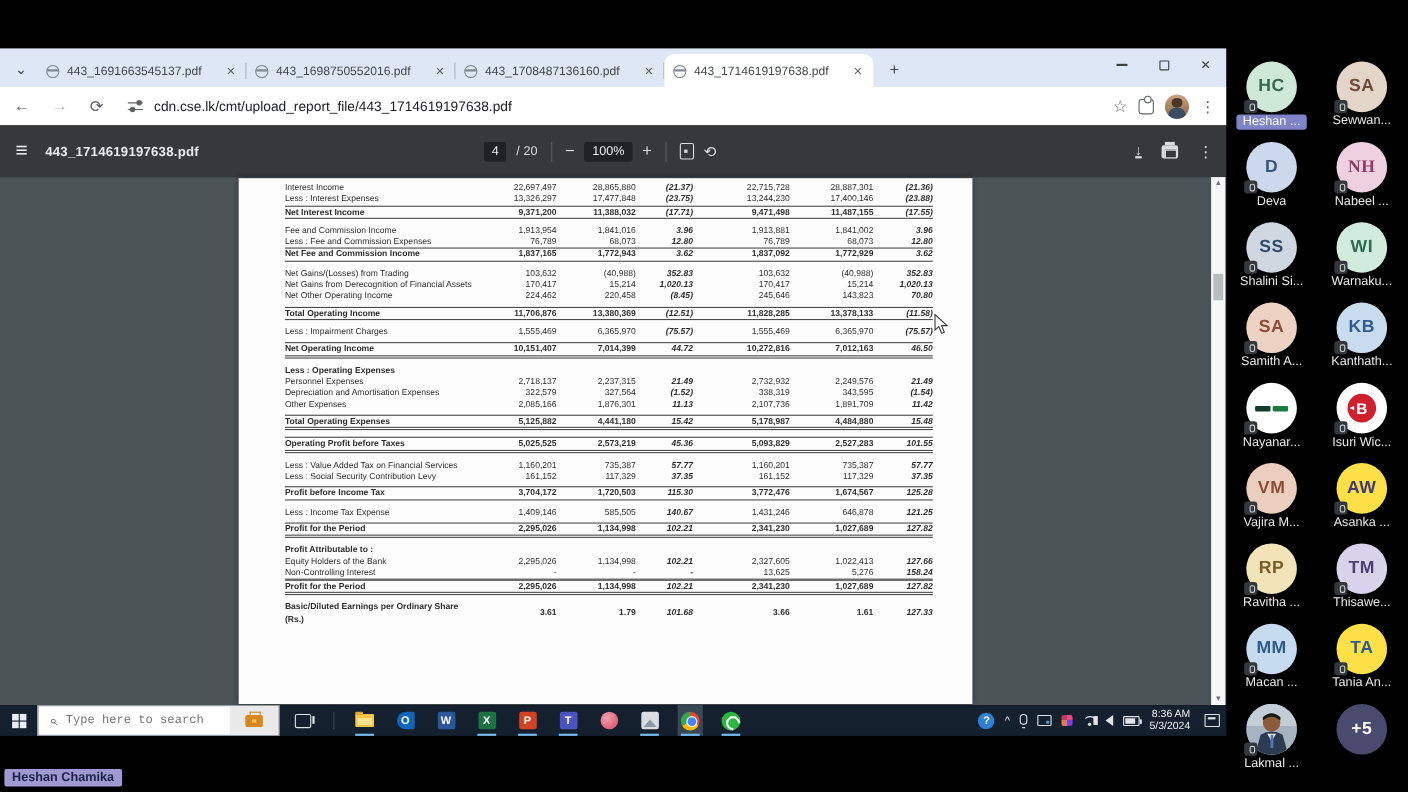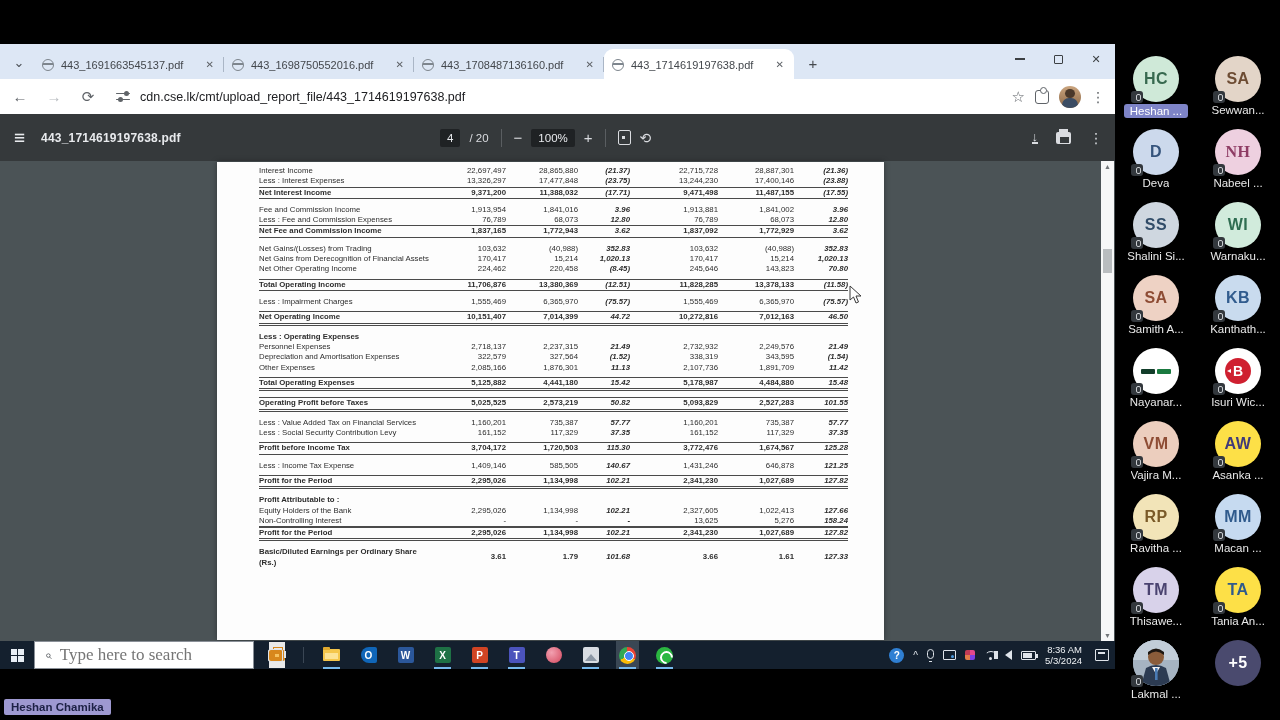--- a/index.html
+++ b/index.html
@@ -86,21 +86,21 @@
   
   .cursor { position:absolute; left:849px; top:285px; width:14px; height:20px; z-index:40; }
 
   
   .taskbar { position:absolute; left:0; top:641px; width:1115px; height:28px; background:#14202e; display:flex; align-items:center; }
   .startbtn { width:34px; height:28px; display:flex; align-items:center; justify-content:center; }
   .winlogo { width:13px; height:13px; display:grid; grid-template-columns:6px 6px; grid-template-rows:6px 6px; gap:1px; }
   .winlogo i { background:#e8eef5; }
   .searchbox { width:220px; height:28px; background:#fff; display:flex; align-items:center; border:1px solid #8a9098; }
   .searchbox .mag { font-size:12px; color:#3a3f44; margin:0 8px 0 10px; transform:scaleX(-1); }
-  .searchbox input { border:0; outline:0; flex:1; font-size:17px; color:#444; background:transparent; font-family:Liberation Serif, serif; }
+  .searchbox input { border:0; outline:0; flex:1; font-size:11px; color:#444; background:transparent; font-family:Liberation Mono, monospace; }
   .brief-wrap { width:44px; height:26px; background:#e9e9e9; display:flex; align-items:center; justify-content:center; }
   .briefcase { width:16px; height:11px; background:#d8871c; border-radius:2px; position:relative; }
   .briefcase:before { content:""; position:absolute; top:-3px; left:4px; width:8px; height:3px; border:1.5px solid #d8871c; border-bottom:0; }
   .briefcase:after { content:""; position:absolute; top:4px; left:6px; width:4px; height:3px; background:#f6c15e; }
   .taskview { width:15px; height:13px; border:1.5px solid #dfe4ea; border-radius:2px; margin:0 12px 0 14px; position:relative; }
   .taskview:after { content:""; position:absolute; right:-4px; top:1px; width:2px; height:7px; background:#dfe4ea; }
   .tb-sep { width:1px; height:16px; background:#3a4654; margin:0 8px; }
   .tbicons { display:flex; align-items:center; gap:14px; margin-left:8px; }
   .tbi { width:23px; height:28px; display:flex; align-items:center; justify-content:center; position:relative; }
   .tbi.running:after { content:""; position:absolute; bottom:0; left:3px; right:3px; height:2px; background:#76b9ed; }
@@ -468,21 +468,21 @@
               <span></span>
               <span></span>
               <span></span>
               <span></span>
               <span></span>
             </div>
             <div class="trow tdd">
               <span>Operating Profit before Taxes</span>
               <span>5,025,525</span>
               <span>2,573,219</span>
-              <span>50.82</span>
+              <span>45.36</span>
               <span>5,093,829</span>
               <span>2,527,283</span>
               <span>101.55</span>
             </div>
             <div class="trow sp">
               <span></span>
               <span></span>
               <span></span>
               <span></span>
               <span></span>
@@ -814,34 +814,34 @@
         </div>
         <div class="tile">
           <div class="avatar" style="background: rgb(242, 228, 184);">
             <span class="init" style="color: rgb(122, 90, 40);">RP</span>
 
             <span class="mic-badge"></span>
           </div>
           <div class="plabel">Ravitha ...</div>
         </div>
         <div class="tile">
+          <div class="avatar" style="background: rgb(216, 210, 234);">
+            <span class="init" style="color: rgb(74, 67, 112);">TM</span>
+
+            <span class="mic-badge"></span>
+          </div>
+          <div class="plabel">Thisawe...</div>
+        </div>
+        <div class="tile">
           <div class="avatar" style="background: rgb(198, 218, 240);">
             <span class="init" style="color: rgb(47, 90, 140);">MM</span>
 
             <span class="mic-badge"></span>
           </div>
           <div class="plabel">Macan ...</div>
-        </div>
-        <div class="tile">
-          <div class="avatar" style="background: rgb(216, 210, 234);">
-            <span class="init" style="color: rgb(74, 67, 112);">TM</span>
-
-            <span class="mic-badge"></span>
-          </div>
-          <div class="plabel">Thisawe...</div>
         </div>
         <div class="tile">
           <div class="avatar" style="background: #fde047;">
             <span class="init" style="color: rgb(47, 90, 140);">TA</span>
 
             <span class="mic-badge"></span>
           </div>
           <div class="plabel">Tania An...</div>
         </div>
         <div class="tile">

